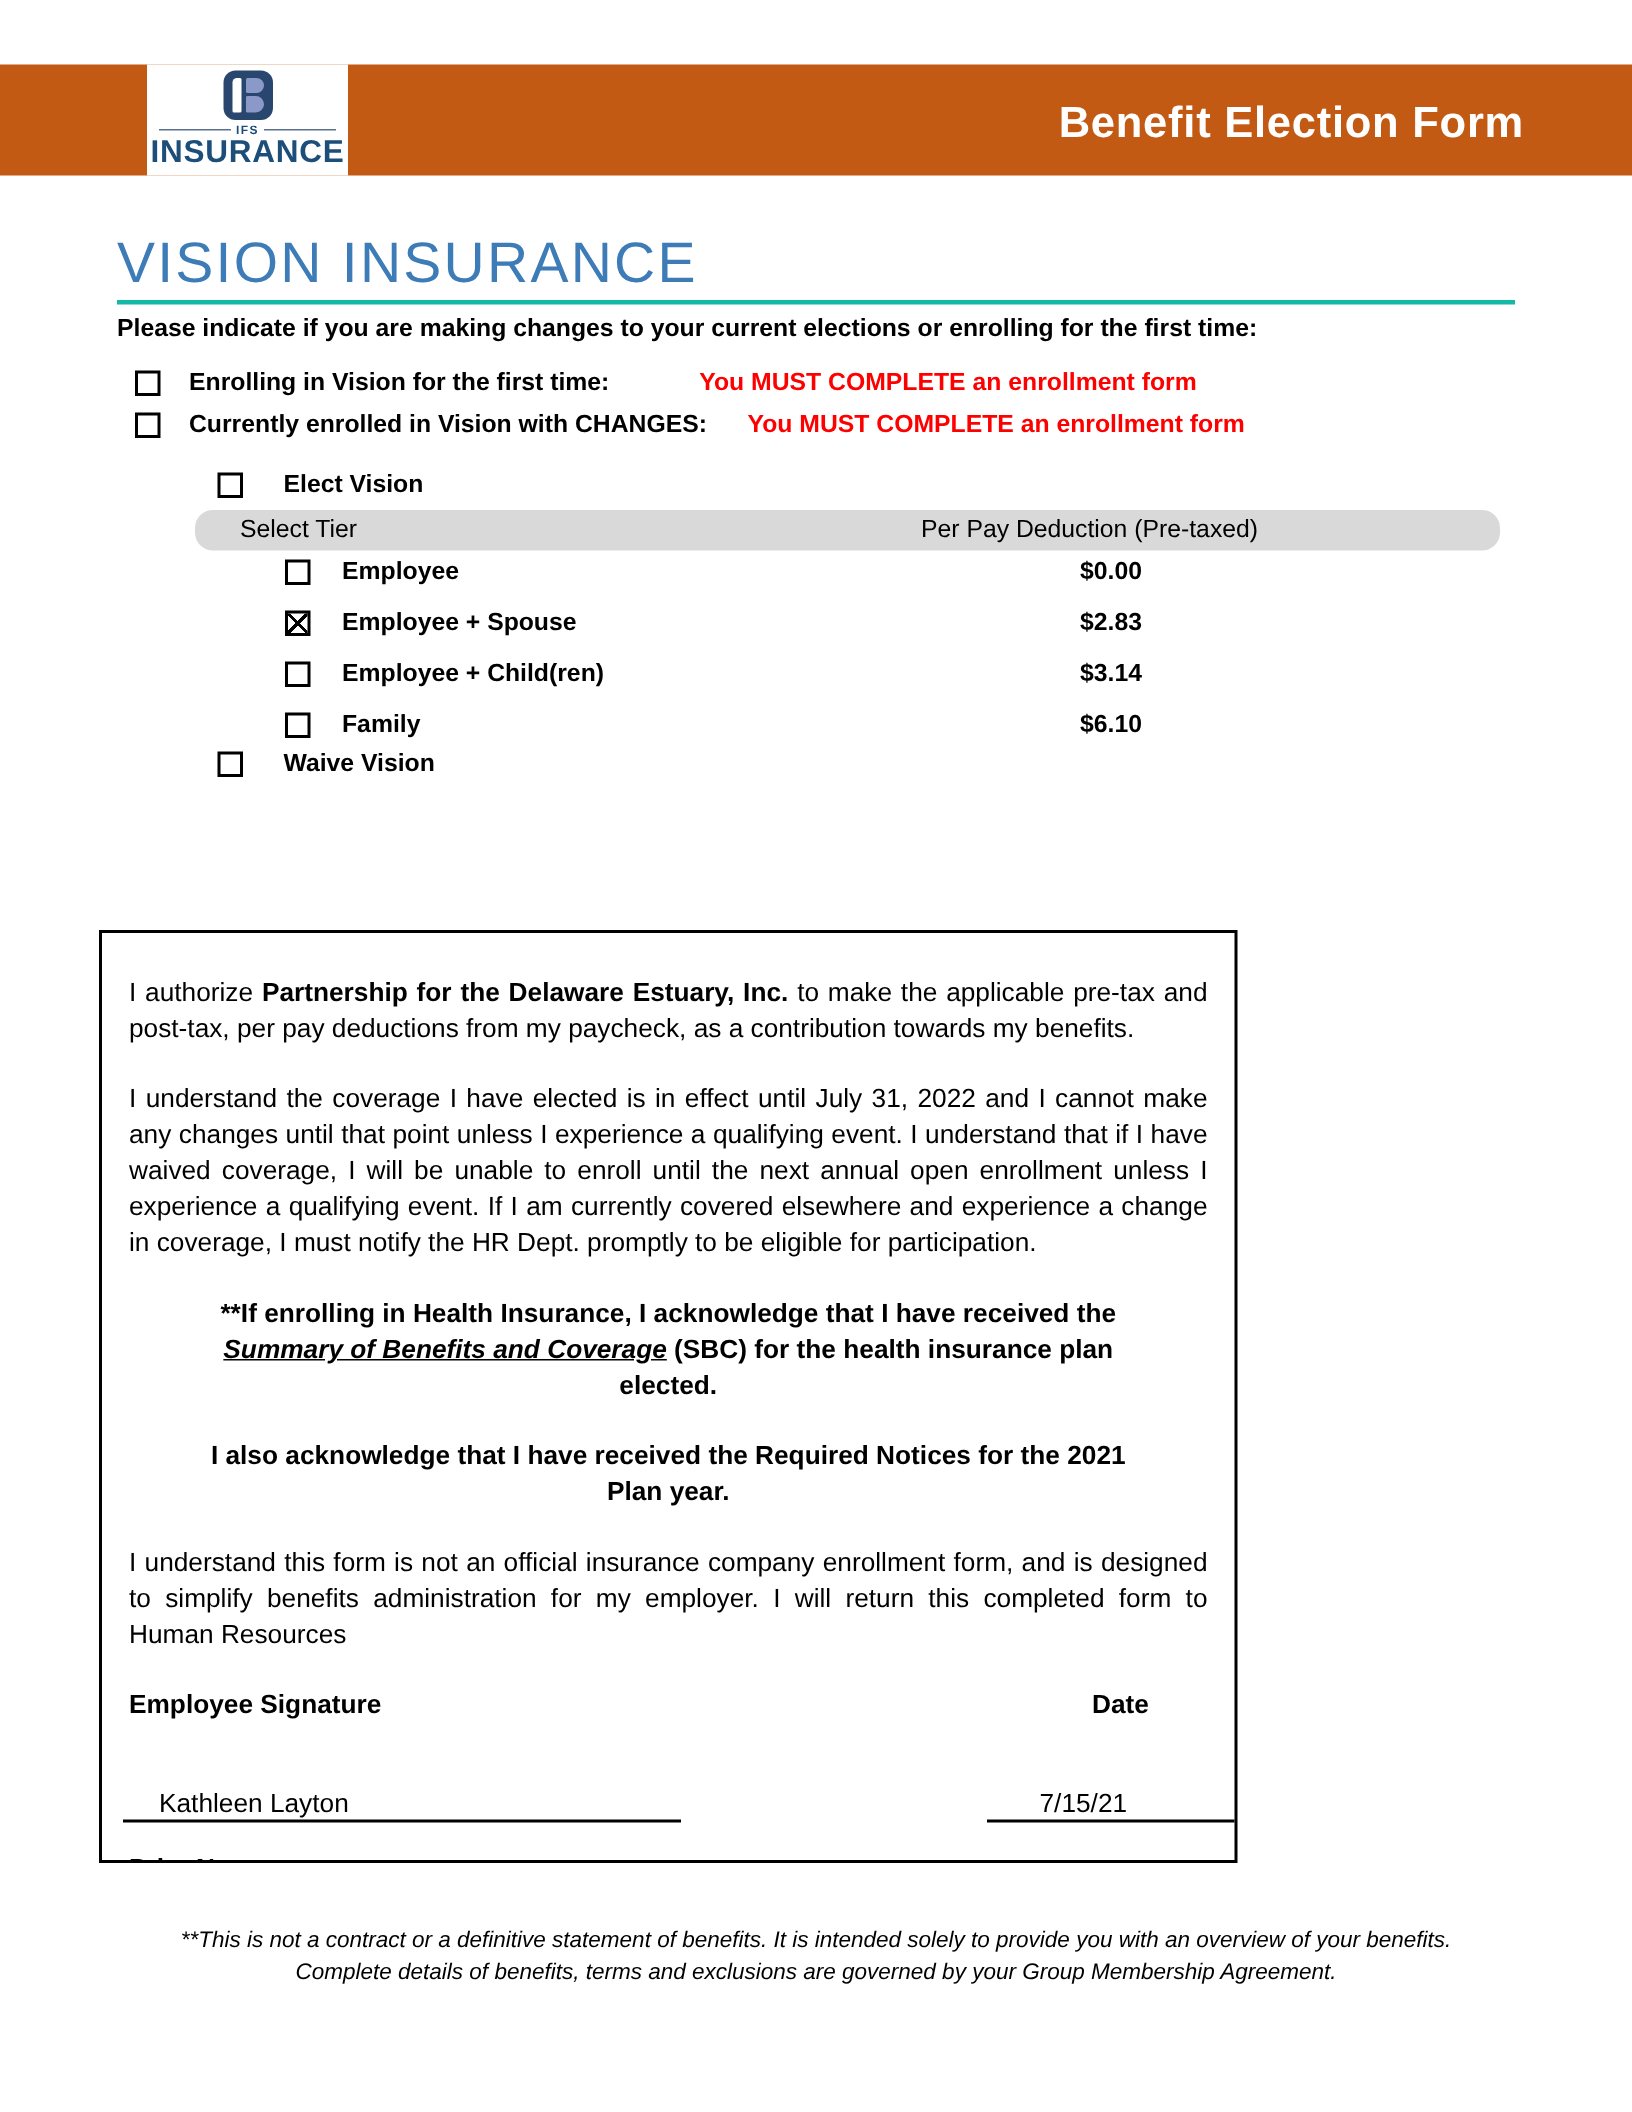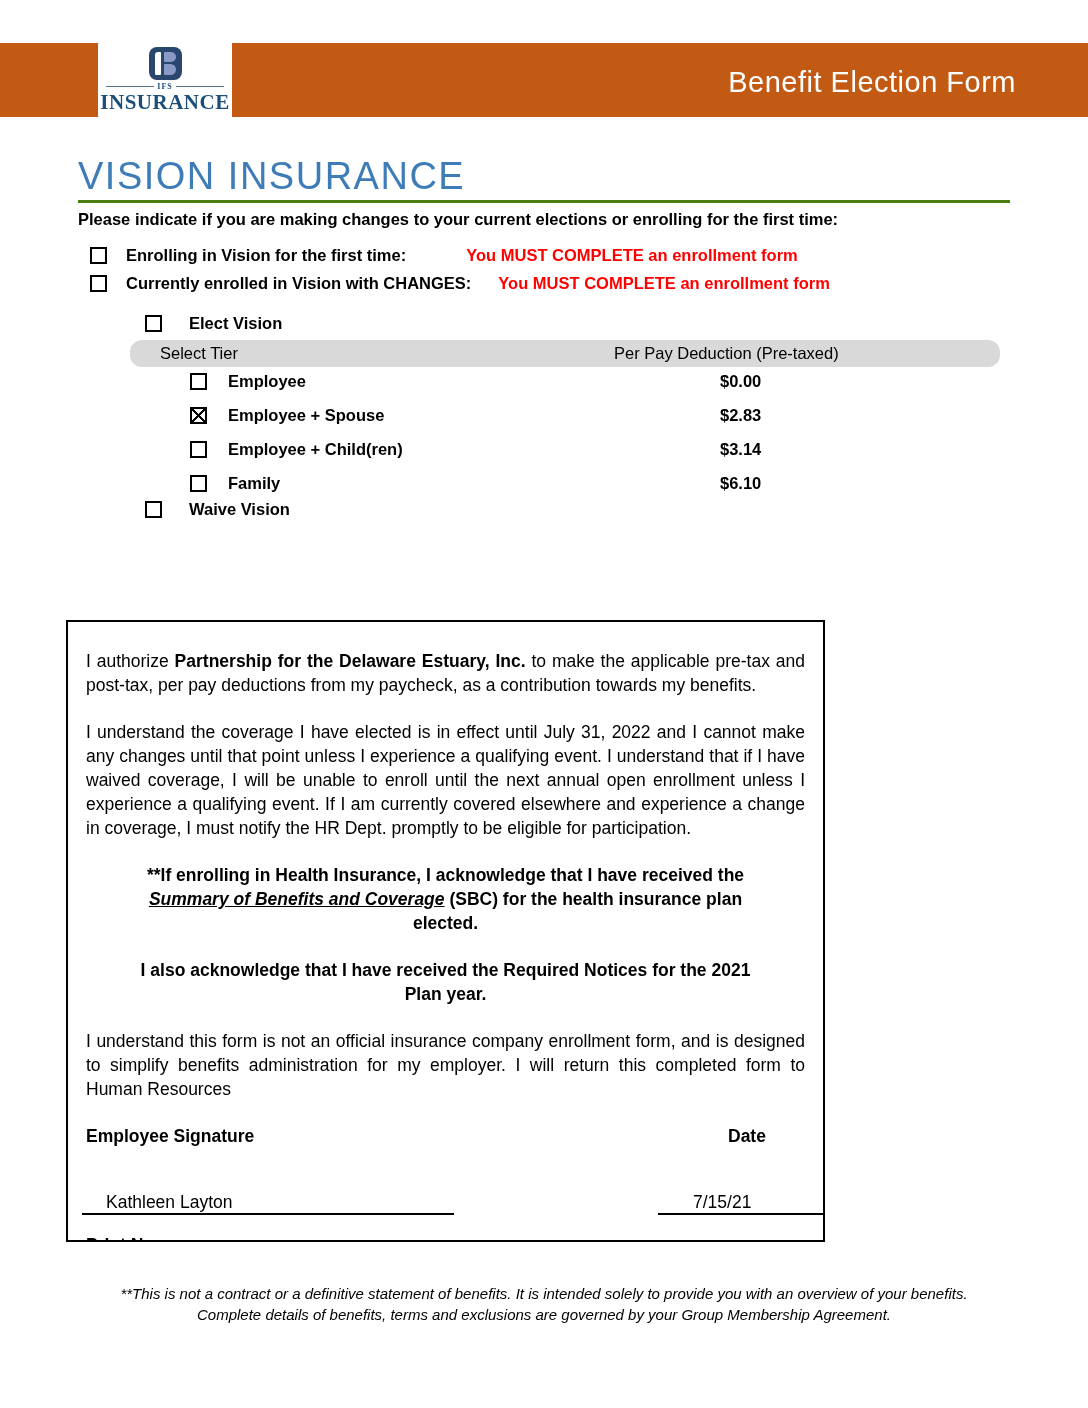--- a/index.html
+++ b/index.html
@@ -3,36 +3,36 @@
 <meta charset="utf-8">
 <style>
   * { margin:0; padding:0; box-sizing:border-box; }
   html,body { background:#ffffff; }
   body { font-family:"Liberation Sans", sans-serif; color:#000; }
   .page { position:relative; width:1088px; height:1408px; background:#fff; overflow:hidden; }
 
   
   .header-bar { position:absolute; left:0; top:43px; width:1088px; height:74px; background:#c25a13; }
   .logo-box { position:absolute; left:98px; top:0; width:134px; height:74px; background:#fff;
-              display:flex; flex-direction:column; align-items:center; justify-content:center;font-family:Liberation Serif, serif; }
+              display:flex; flex-direction:column; align-items:center; justify-content:center; }
   .logo-icon { position:relative; width:33px; height:33px; background:#29476e; border-radius:8px; margin-bottom:2px; }
   .logo-icon .ibar { position:absolute; left:6px; top:5px; width:6px; height:23px; background:#fff; border-radius:3px 1px 1px 1px; }
   .logo-icon .btop { position:absolute; left:15px; top:5px; width:12px; height:10px; background:#8b99c9; border-radius:1px 5px 5px 1px; }
   .logo-icon .bbot { position:absolute; left:15px; top:17px; width:12px; height:11px; background:#8b99c9; border-radius:1px 6px 6px 1px; }
   .logo-ifs { display:flex; align-items:center; width:118px; }
   .logo-ifs .rule { flex:1; border-top:1px solid #58718d; }
   .logo-ifs .ifs-text { font-size:8px; font-weight:700; color:#1c4e79; letter-spacing:1px; padding:0 3px; }
   .logo-benefits { font-size:21px; font-weight:700; color:#1c4e79; letter-spacing:0.5px; line-height:22px; }
   .header-title { position:absolute; right:72px; top:0; height:79px; display:flex; align-items:center;
-                  color:#fff; font-size:29px; font-weight:400; letter-spacing:0.5px; }
+                  color:#fff; font-size:29px; font-weight:700; letter-spacing:0.5px; }
 
   
   .content { position:absolute; left:78px; top:155px; width:932px; }
   .doc-title { font-size:38px; line-height:42px; font-weight:400; letter-spacing:1.5px; color:#3e7cb8;
-               padding-bottom:3px; border-bottom:3px solid #4d7c0f; }
+               padding-bottom:3px; border-bottom:3px solid #14b8a6; }
   .intro { margin-top:7px; font-size:16.5px; font-weight:700; }
 
   .options { margin-top:17px; display:flex; flex-direction:column; gap:9px; }
   .opt { display:flex; align-items:center; margin-left:12px; }
   .cb { width:17px; height:17px; border:2px solid #000; background:#fff; flex:none; }
   .cb.checked { background-image:
       linear-gradient(45deg,  transparent 44%, #000 44%, #000 56%, transparent 56%),
       linear-gradient(135deg, transparent 44%, #000 44%, #000 56%, transparent 56%); }
   .opt .lbl { font-size:16.5px; font-weight:700; margin-left:19px; white-space:nowrap; }
   .opt .note { color:#ff0000; font-size:16.5px; font-weight:700; white-space:nowrap; }

